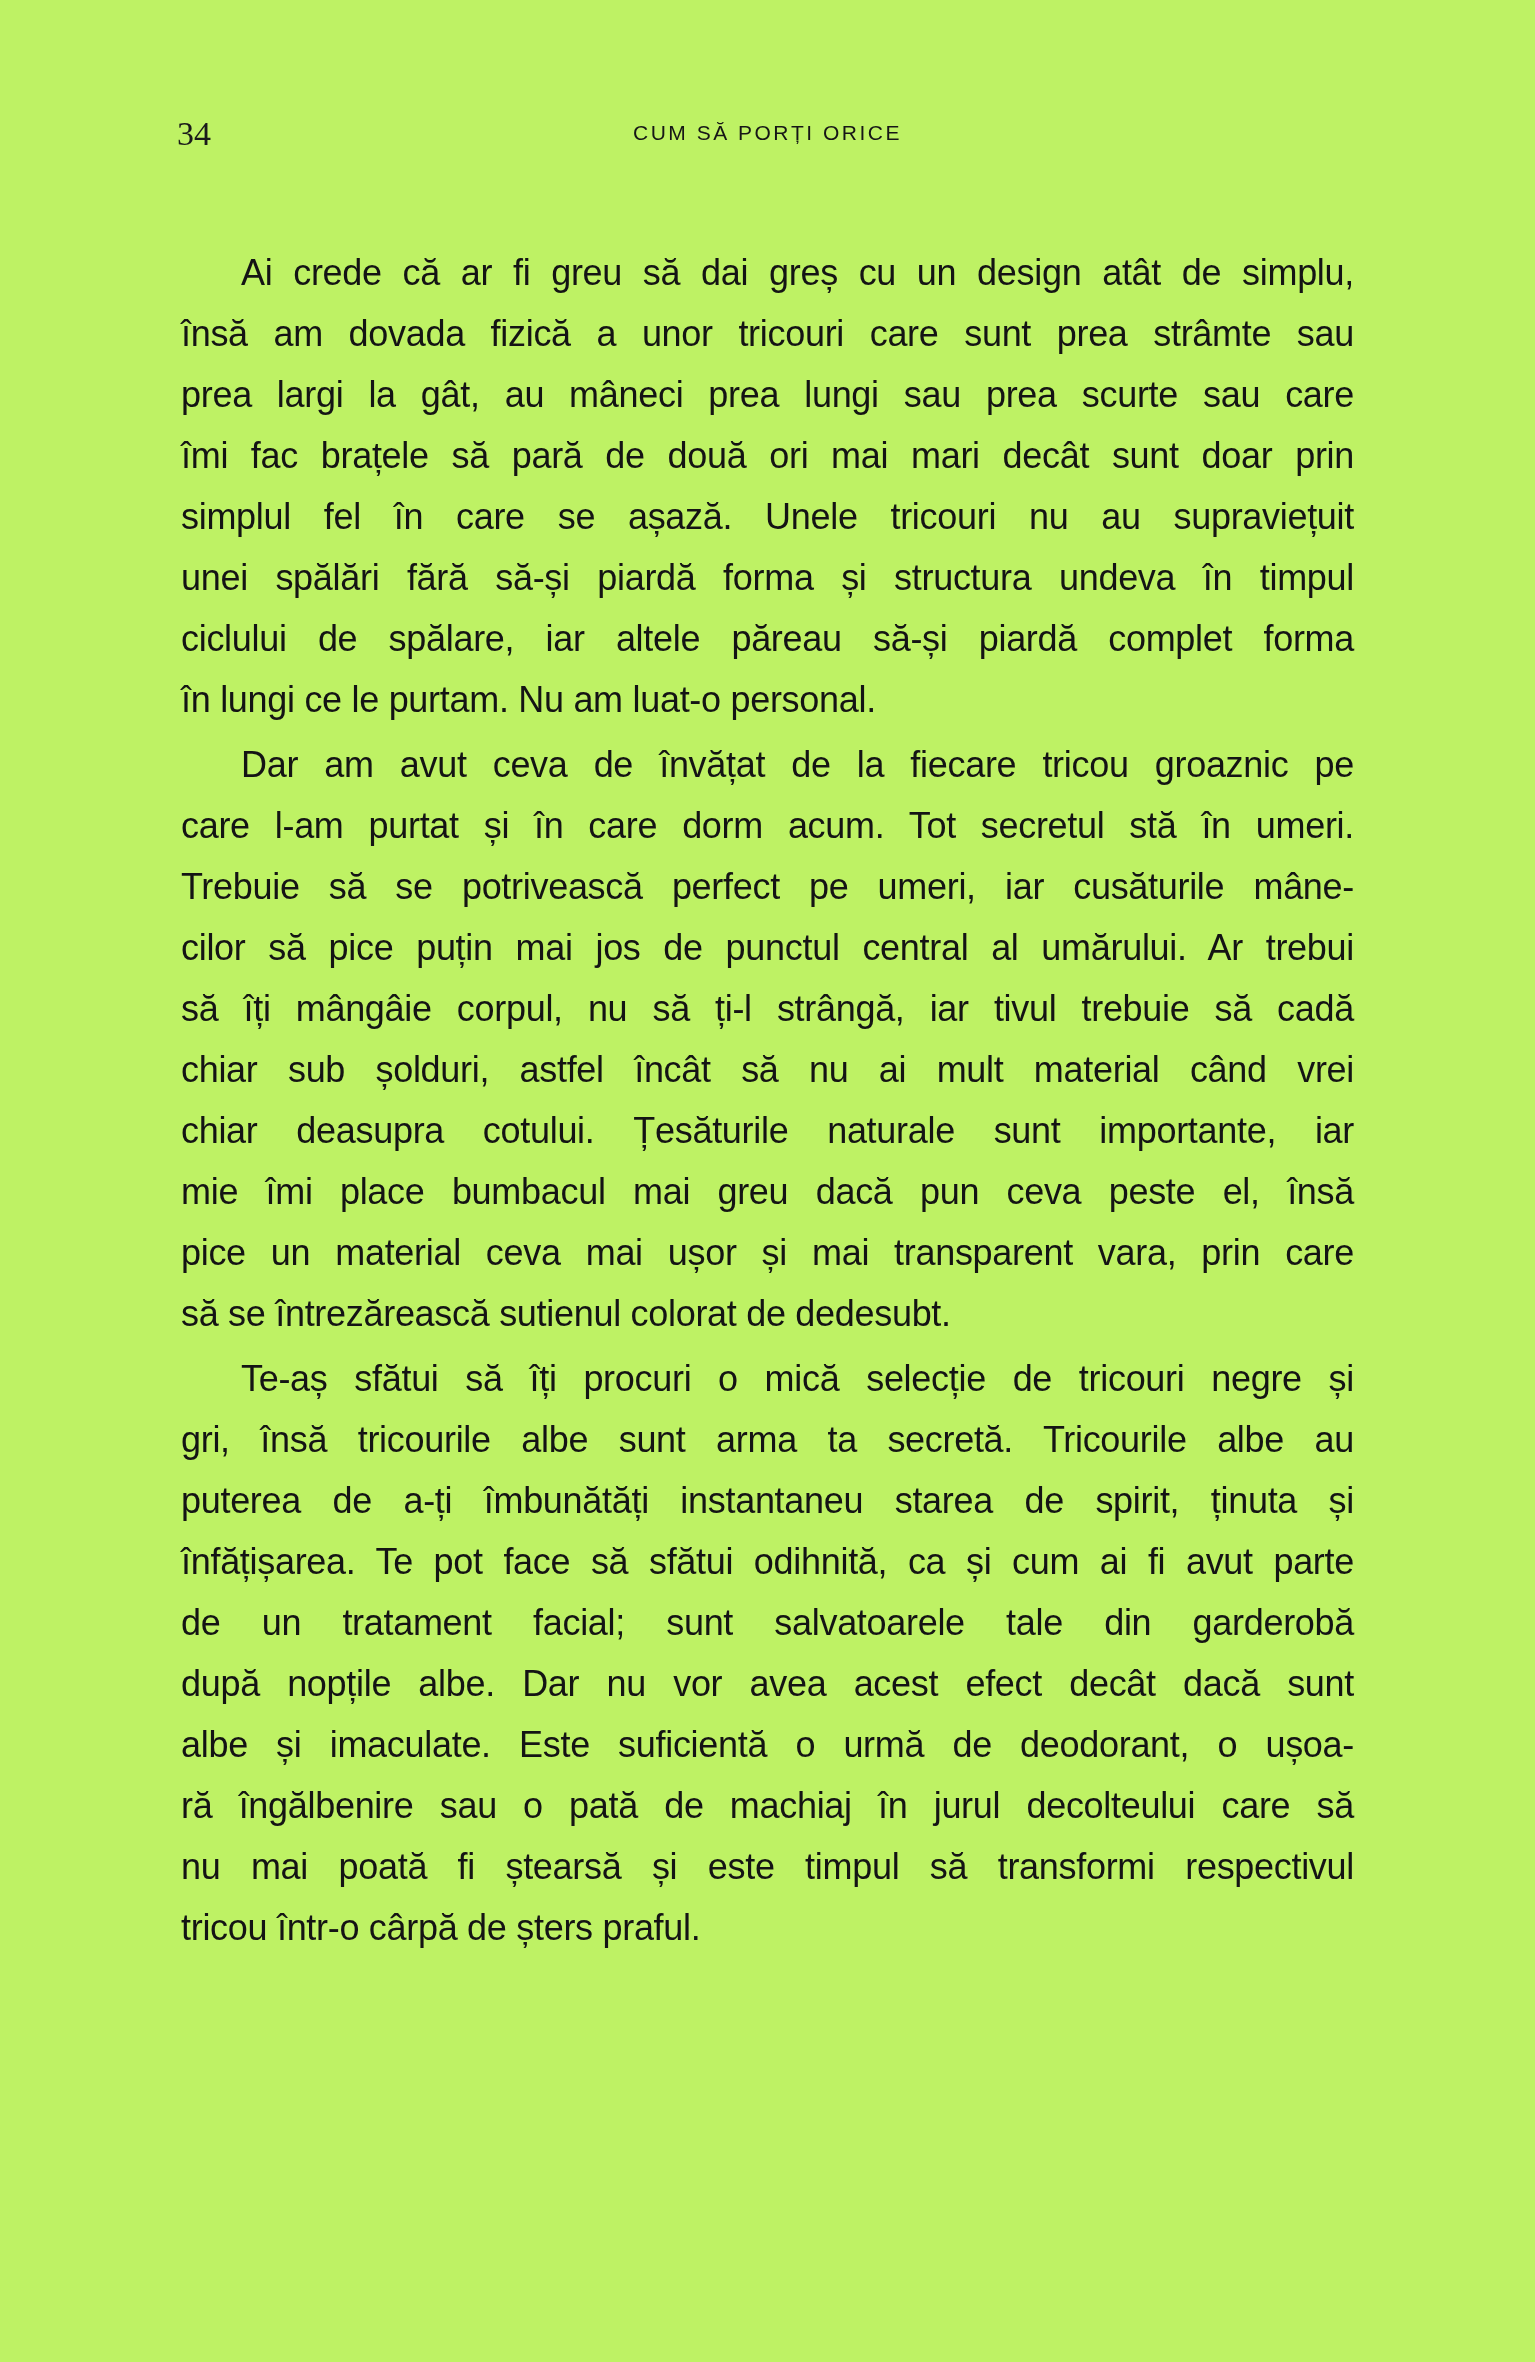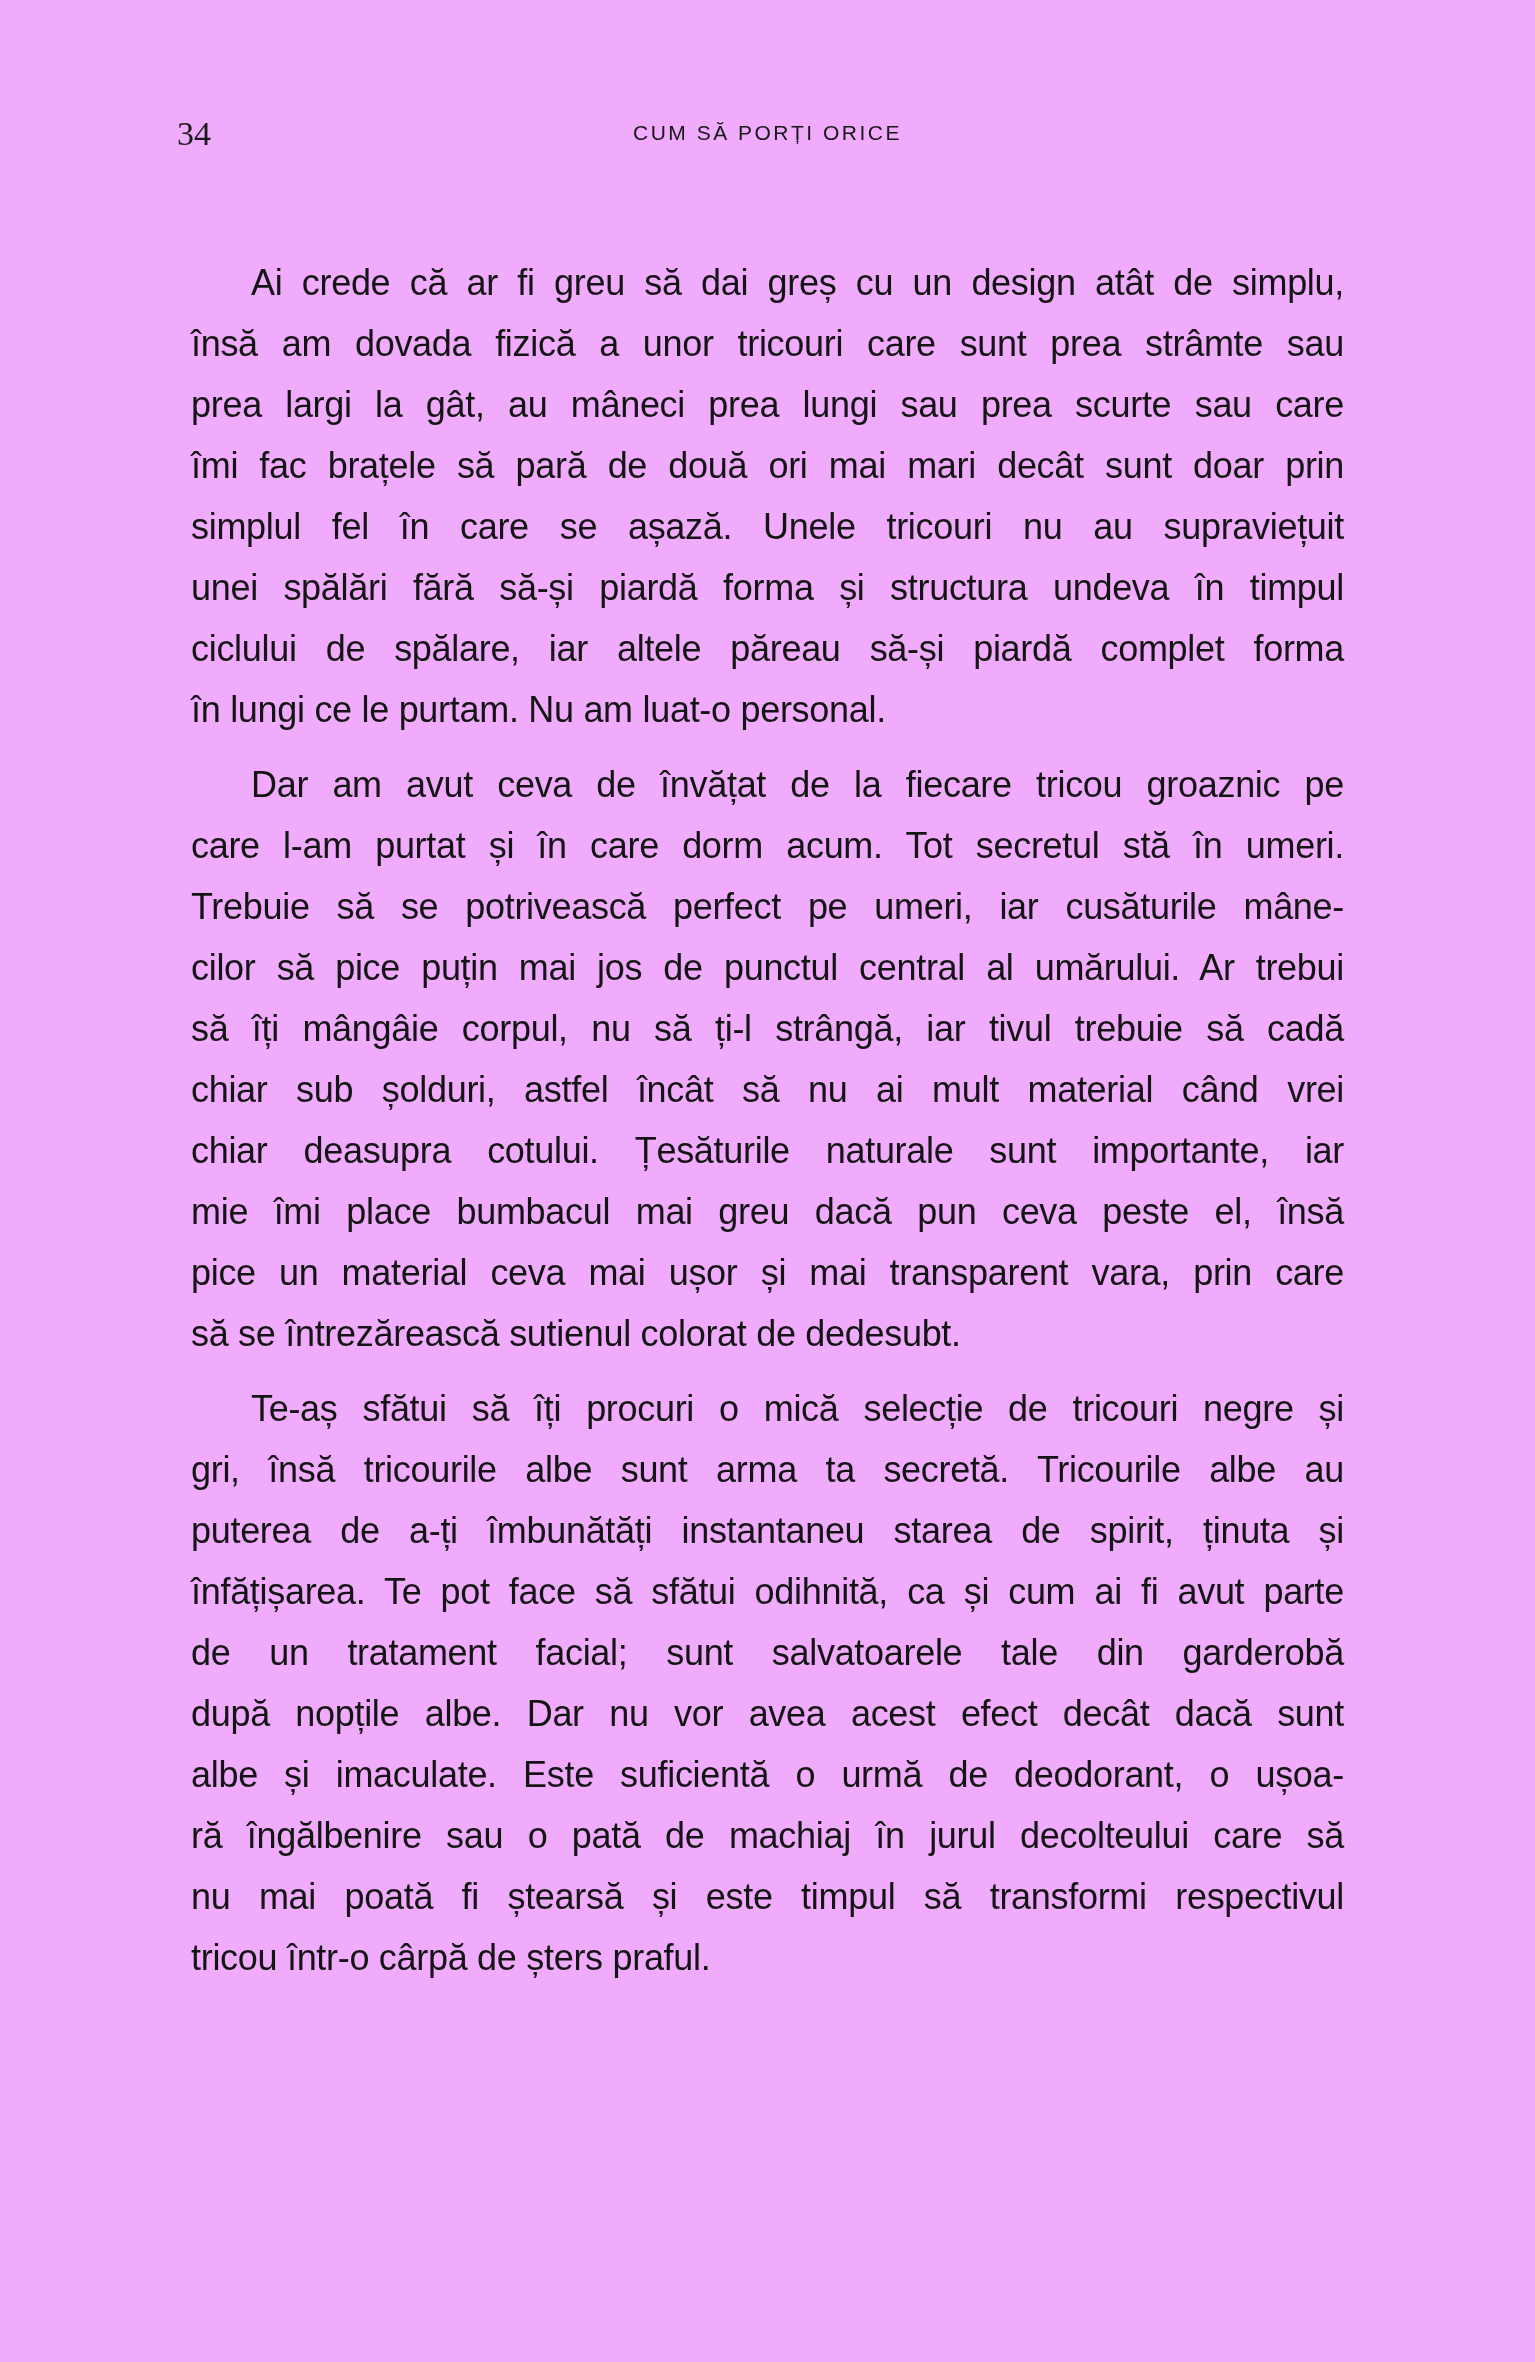--- a/index.html
+++ b/index.html
@@ -5,21 +5,21 @@
   html, body {
     margin: 0;
     padding: 0;
     background: #e8e8e8;
   }
   .page {
     position: relative;
     width: 1535px;
     height: 2362px;
     margin: 0 auto;
-    background: #f0abfc;
+    background: #bef264;
     color: #141414;
     overflow: hidden;
   }
   .page-header {
     position: absolute;
     top: 112px;
     left: 177px;
     width: 1181px;
     height: 46px;
   }
@@ -49,21 +49,21 @@
     position: absolute;
     top: 238px;
     left: 177px;
     width: 1181px;
     font-family: "Liberation Sans", "DejaVu Sans", sans-serif;
     font-size: 36px;
     letter-spacing: -0.3px;
     color: #141414;
   }
   .paragraph {
-    margin: 14px;
+    margin: 4px;
     padding: 0;
   }
   .line {
     height: 61px;
     line-height: 61px;
     text-align: justify;
     text-align-last: justify;
     white-space: normal;
   }
   .line.first {

